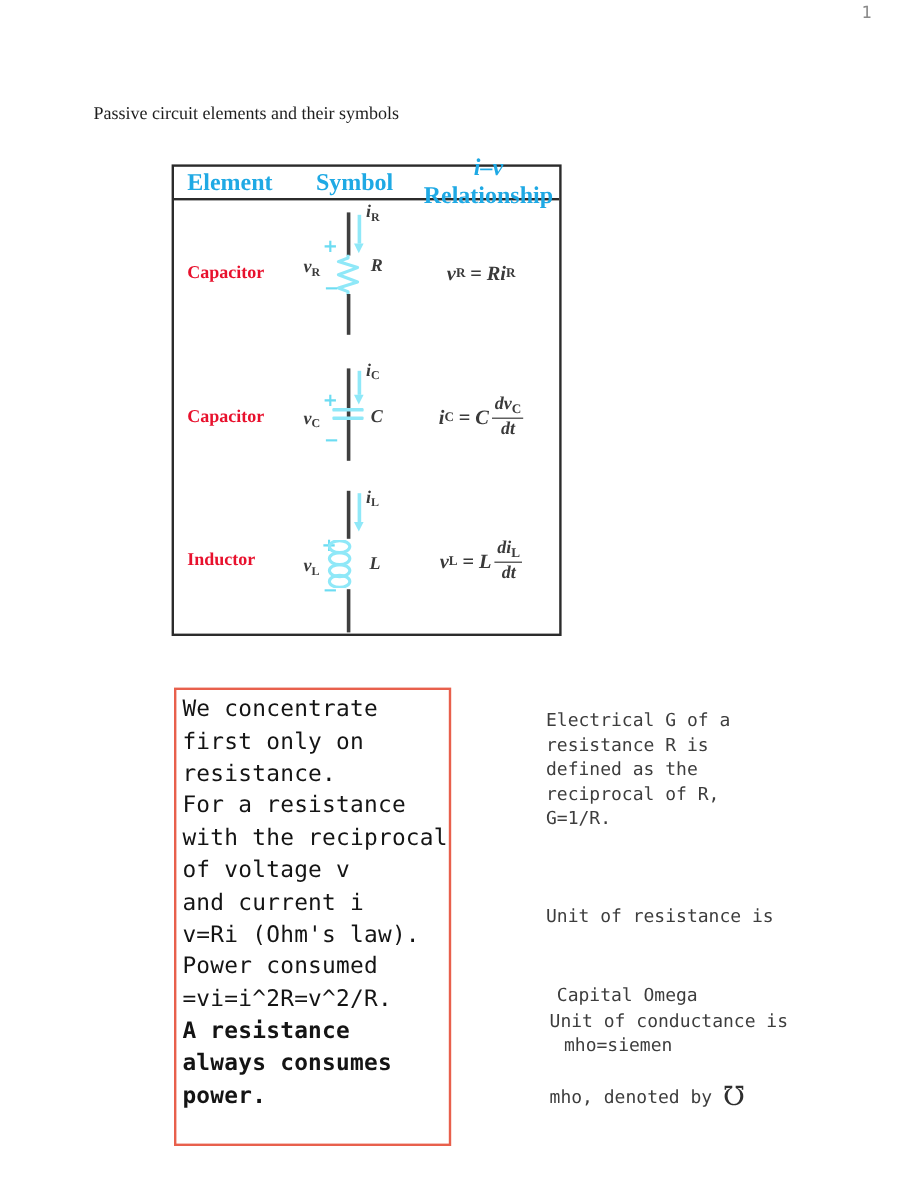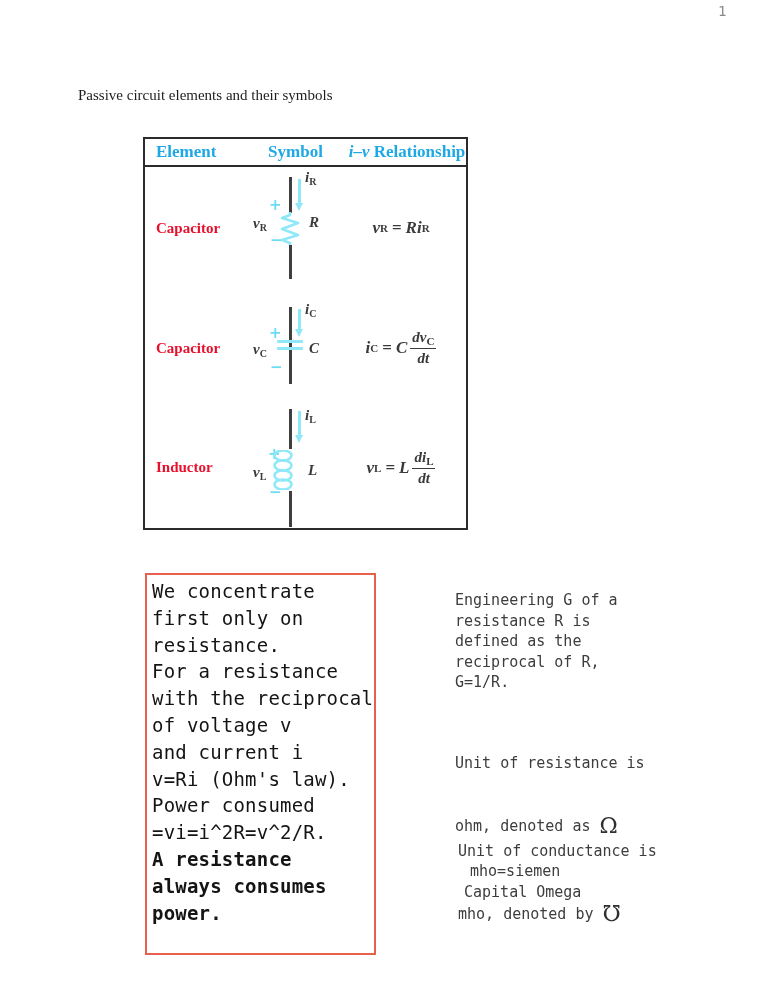--- a/index.html
+++ b/index.html
@@ -14,21 +14,21 @@
 
   #title { left:55px; top:24px; font-size:28px; font-weight:bold; color:#141414;
            letter-spacing:0.2px; }
 
   #subtitle { left:78px; top:87px; font-size:15px; color:#1d1d1d; }
 
   
   #circuit-table { left:143px; top:137px; width:325px; height:393px;
                    border:2px solid #2b2b2b; background:#fff; }
   #table-header { display:flex; height:28px; border-bottom:2px solid #2b2b2b;
-                  align-items:center; font-weight:bold; font-size:17px; color:#1fa9e4; }
+                  align-items:center; font-weight:bold; font-size:20px; color:#1fa9e4; }
   .hcell1 { flex:0 0 98px; padding-left:11px; }
   .hcell2 { flex:0 0 105px; text-align:center; }
   .hcell3 { flex:1; text-align:center; }
   .hital  { font-style:italic; }
 
   .trow { position:relative; width:100%; }
   #row-resistor  { height:122px; }
   #row-capacitor { height:118px; }
   #row-inductor  { height:121px; }
 
@@ -178,25 +178,24 @@
         <div>Power consumed</div>
         <div>=vi=i^2R=v^2/R.</div>
       </div>
     <div id="note-box-bold">
         <div>A resistance</div>
         <div>always consumes</div>
         <div>power.</div>
       </div>
   </div>
 
-  <div id="conductance-note" class="abs side-note"><div>Engineering G of a</div><div>resistance R is</div><div>defined as the</div><div>reciprocal of R,</div><div>G=1/R.</div></div>
+  <div id="conductance-note" class="abs side-note"><div>Electrical G of a</div><div>resistance R is</div><div>defined as the</div><div>reciprocal of R,</div><div>G=1/R.</div></div>
 
   <div id="resistance-unit-note" class="abs side-note">
     <div>Unit of resistance is</div>
-    <div><span>ohm, denoted as </span><span class="big-symbol">Ω</span></div>
     <div><span class="indent1">Capital Omega</span></div>
   </div>
 
   <div id="conductance-unit-note" class="abs side-note">
     <div>Unit of conductance is</div>
     <div><span>mho, denoted by </span><span class="big-symbol">℧</span></div>
   </div>
 
   <div id="siemen-note" class="abs side-note">mho=siemen</div>
 

